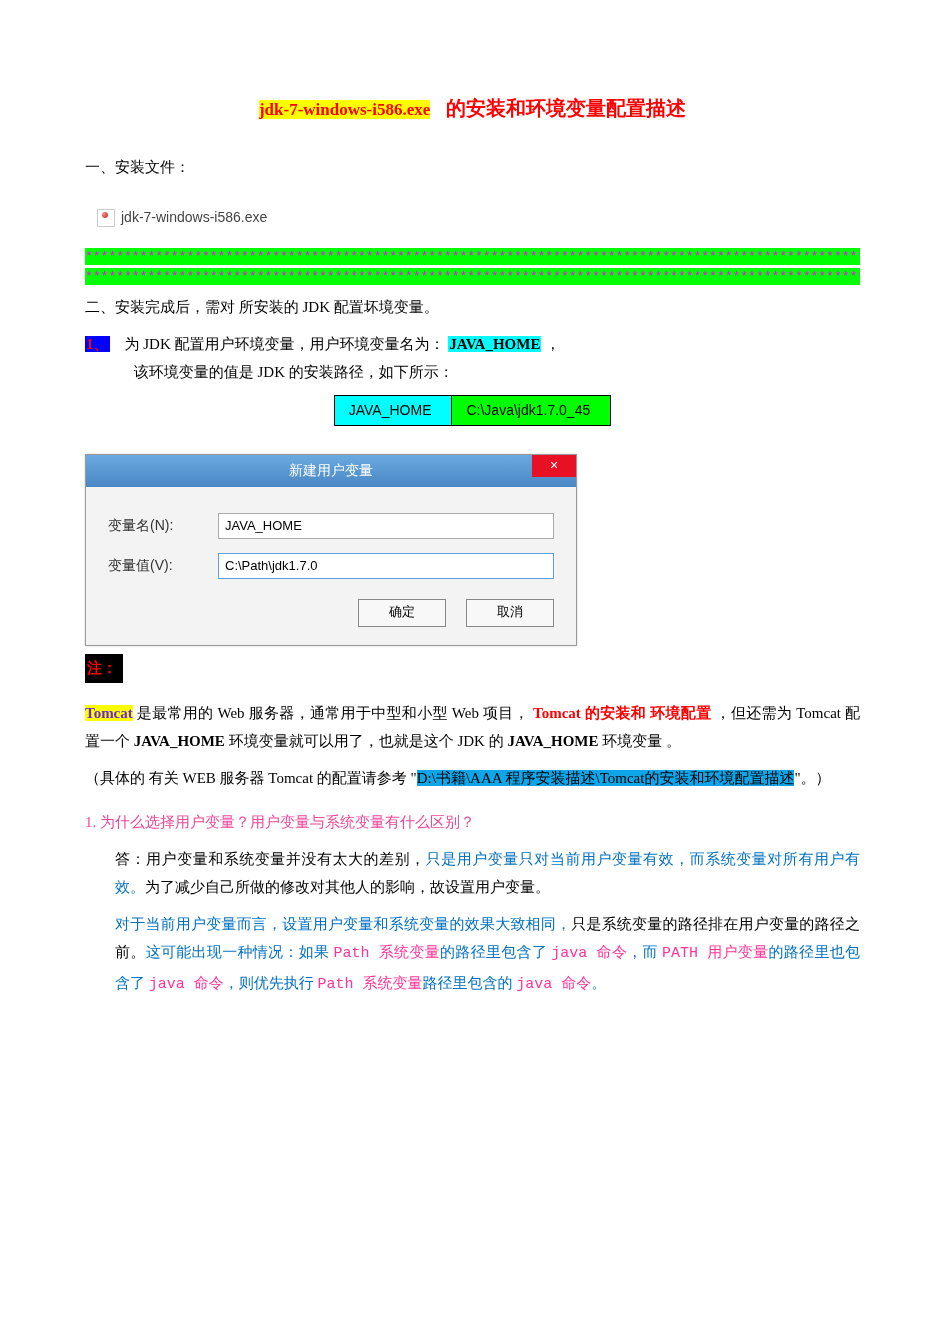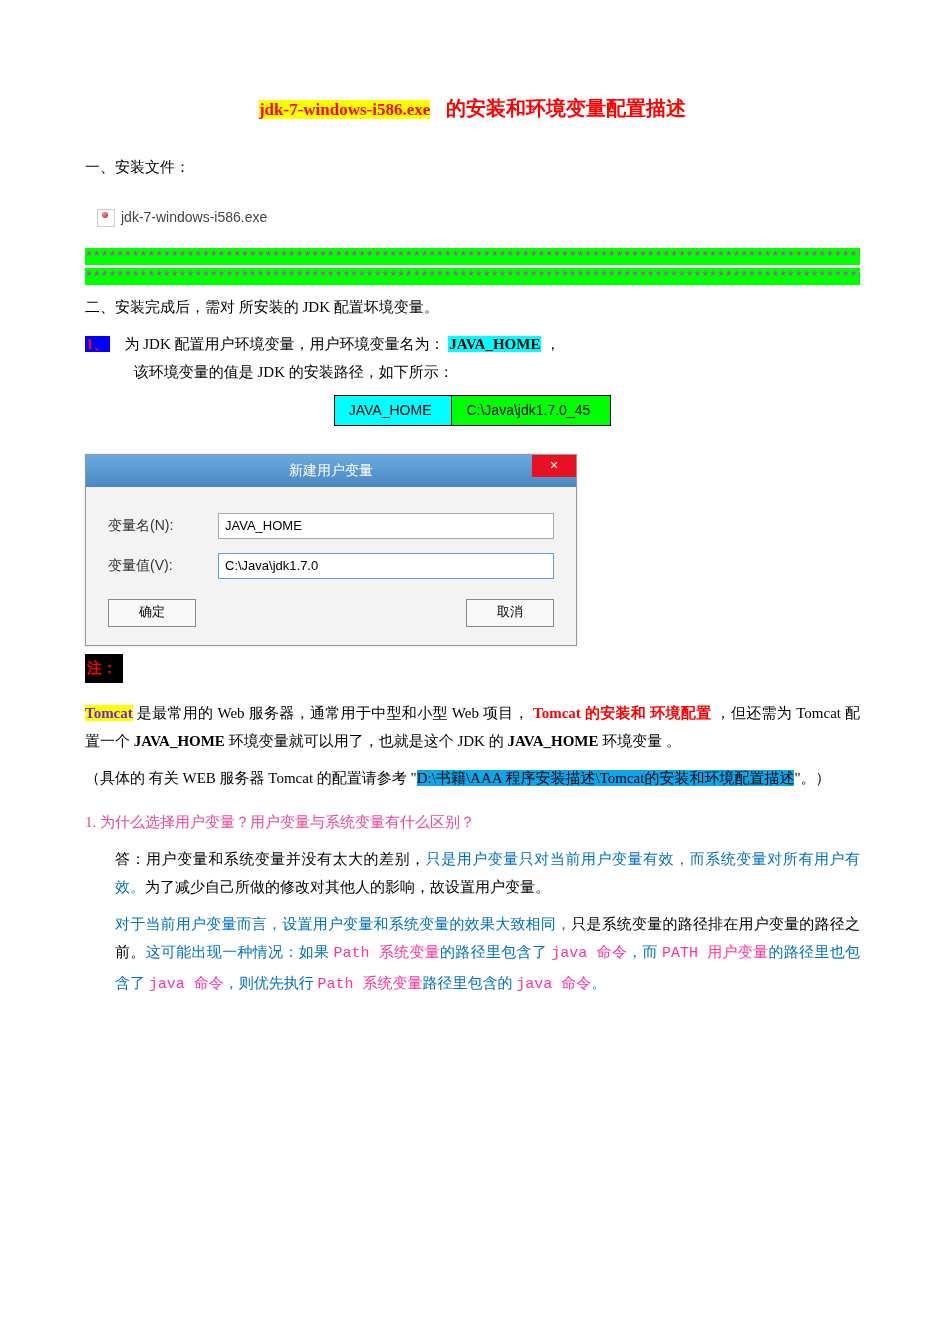--- a/index.html
+++ b/index.html
@@ -69,21 +69,21 @@
     font-size: 14px; font-family: Arial;
   }
   .dlg-body { background: #f3f3f3; padding: 26px 22px 18px 22px; }
   .dlg-row { display: flex; margin-bottom: 14px; }
   .dlg-label { width: 110px; font-size: 14px; color: #333; }
   .dlg-input {
     flex: 1; border: 1px solid #aaa; background: #fff; height: 24px;
     padding: 0 6px; font-size: 13px; font-family: Arial, "Microsoft YaHei";
     display: flex; align-items: center;
   }
-  .dlg-buttons { display: flex; justify-content: space-between; gap: 8px; padding-top: 6px; }
+  .dlg-buttons { display: flex; justify-content: flex-end; gap: 20px; padding-top: 6px; }
   .dlg-btn {
     width: 86px; height: 26px; border: 1px solid #888; background: #f8f8f8;
     font-size: 13px; text-align: center; line-height: 24px;
   }
 
   .black-note { background: #000; color: #ff0000; font-weight: bold; display: inline-block; padding: 1px 6px 1px 2px; margin-top: 4px; font-size: 15px; }
   .tomcat-red-on-yellow { background: #ffff00; color: #6d28d9; font-weight: bold; font-family: "Times New Roman", serif; }
   .red-bold { color: #ff0000; font-weight: bold; }
   .green-hl { background: #0ea5e9; }
   .java-home-bold { font-weight: bold; font-family: "Times New Roman", serif; }
@@ -143,21 +143,21 @@
     <div class="dlg-body">
       <div class="dlg-row">
         <div class="dlg-label">变量名(N):</div>
         <div class="dlg-input">
             <span>JAVA_HOME</span>
           </div>
       </div>
       <div class="dlg-row">
         <div class="dlg-label">变量值(V):</div>
         <div class="dlg-input" style="border-color:#5aa0e0;">
-            <span>C:\Java\jdk1.7.0</span>
+            <span>C:\Path\jdk1.7.0</span>
           </div>
       </div>
       <div class="dlg-buttons">
         <div class="dlg-btn">确定</div>
         <div class="dlg-btn">取消</div>
       </div>
     </div>
   </div>
 
   <div style="height:4px;"></div>

